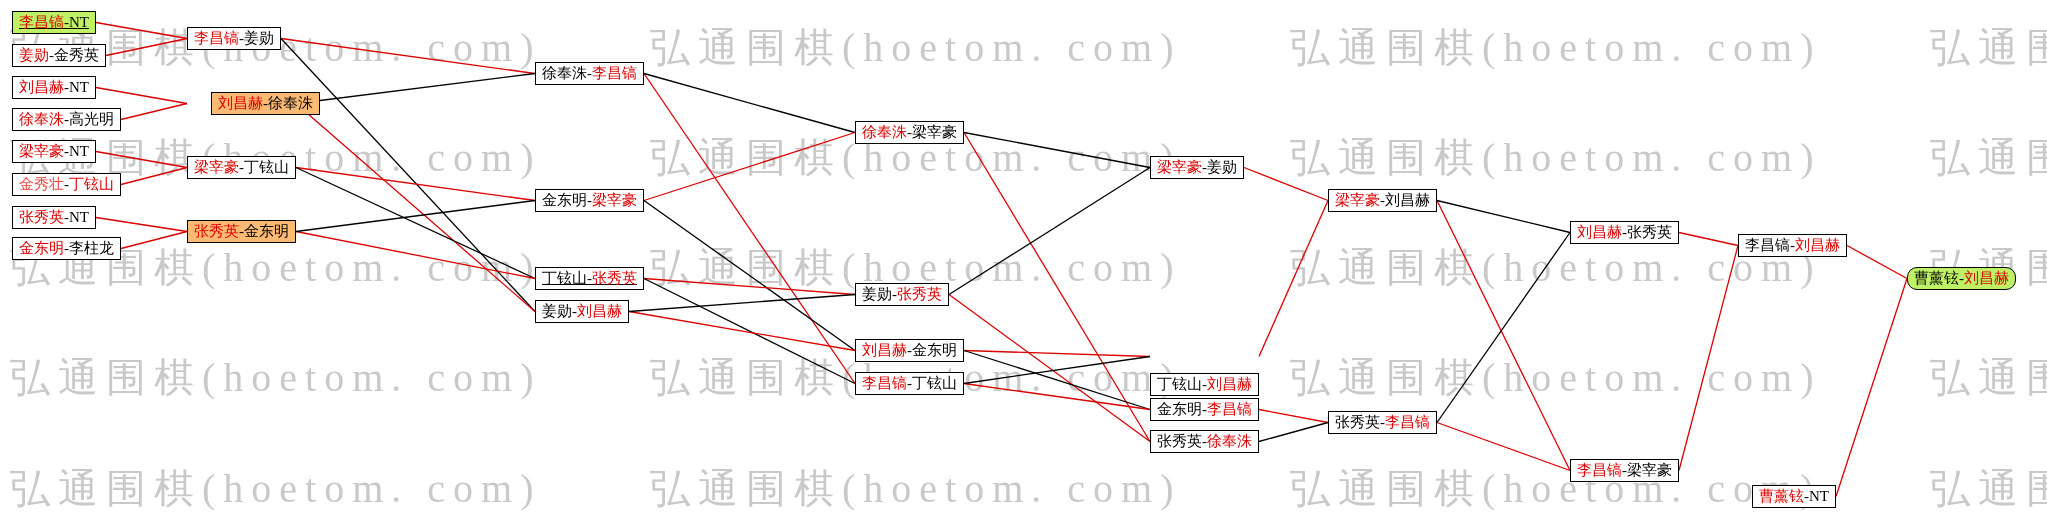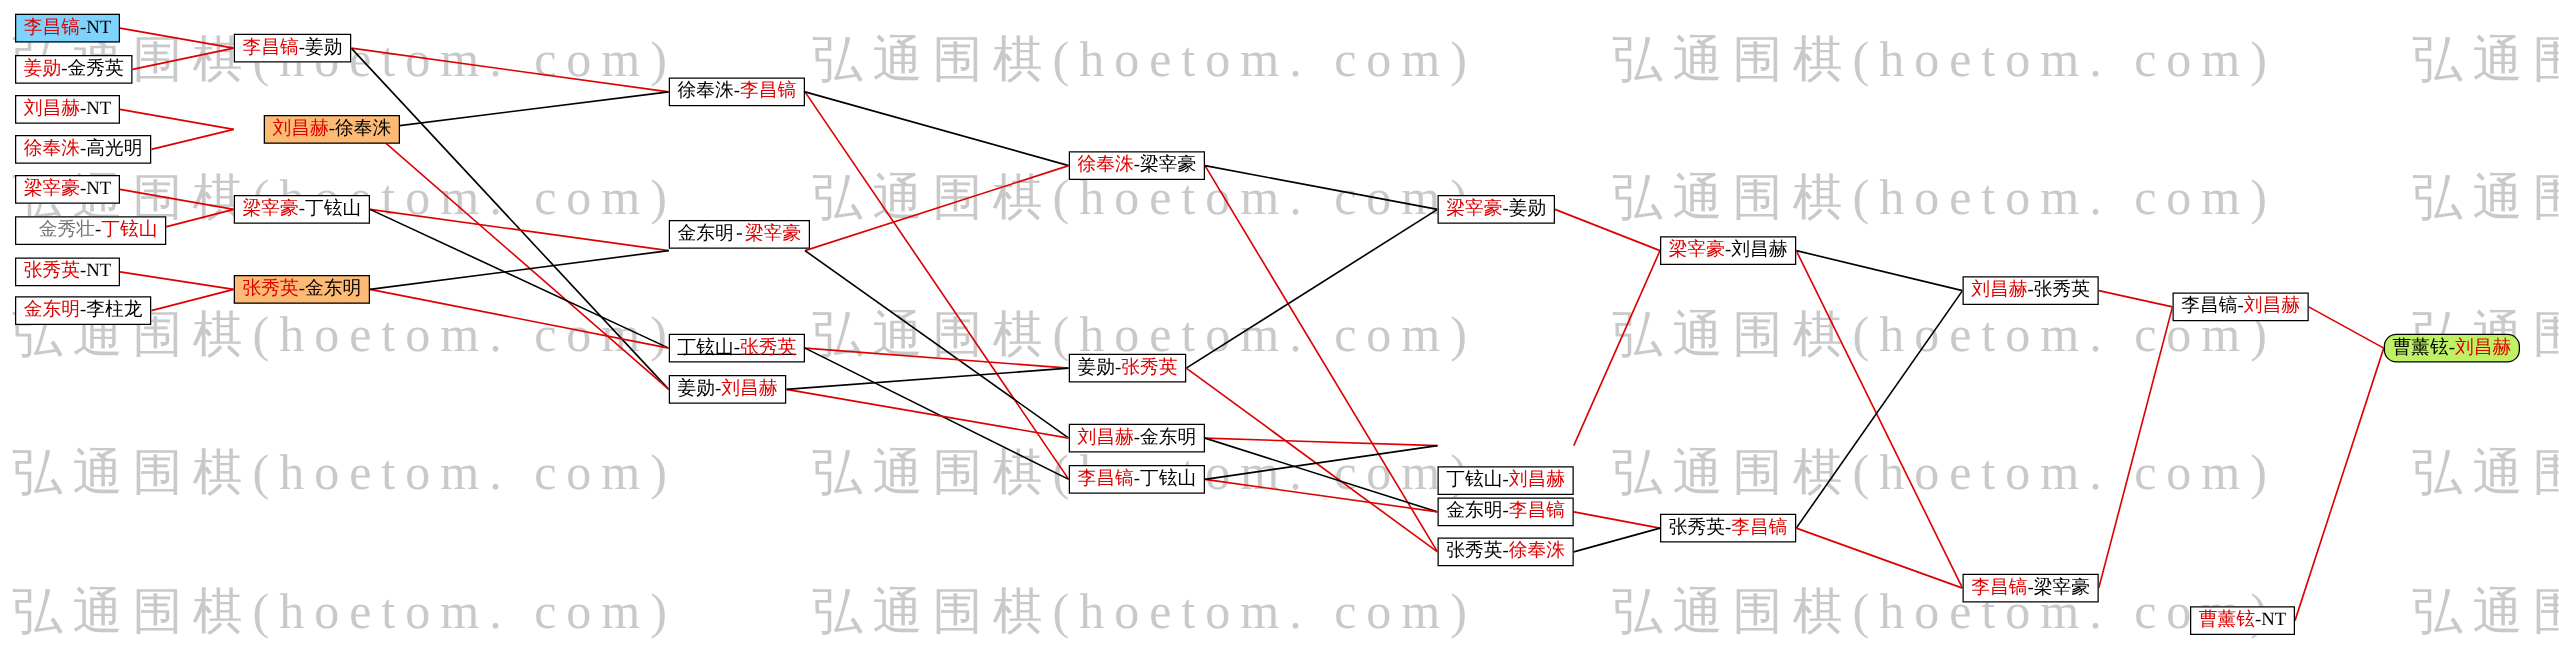--- a/index.html
+++ b/index.html
@@ -98,34 +98,34 @@
       <line x1="1437" y1="200.5" x2="1570" y2="470.5" stroke="#dd0000" stroke-width="1.3"></line>
       <line x1="1437" y1="200.5" x2="1570" y2="232.5" stroke="#000000" stroke-width="1.3"></line>
       <line x1="1437" y1="422.5" x2="1570" y2="470.5" stroke="#dd0000" stroke-width="1.3"></line>
       <line x1="1437" y1="422.5" x2="1570" y2="232.5" stroke="#000000" stroke-width="1.3"></line>
       <line x1="1679" y1="232.5" x2="1738" y2="245.5" stroke="#dd0000" stroke-width="1.3"></line>
       <line x1="1679" y1="470.5" x2="1738" y2="245.5" stroke="#dd0000" stroke-width="1.3"></line>
       <line x1="1847" y1="245.5" x2="1907" y2="278.5" stroke="#dd0000" stroke-width="1.3"></line>
       <line x1="1836" y1="496.5" x2="1907" y2="278.5" stroke="#dd0000" stroke-width="1.3"></line>
     </svg>
   <div class="nodes-layer">
-      <div class="match-box" style="left: 12px; top: 11px; border-color: rgb(0, 0, 0); background: #7dd3fc;"><span style="color: rgb(221, 0, 0);">李昌镐</span><span style="color: rgb(0, 0, 0);">-</span><span style="color: rgb(0, 0, 0);">NT</span></div>
+      <div class="match-box" style="left: 12px; top: 11px; border-color: rgb(0, 0, 0); background: #bef264; text-decoration: underline;"><span style="color: rgb(221, 0, 0);">李昌镐</span><span style="color: rgb(0, 0, 0);">-</span><span style="color: rgb(0, 0, 0);">NT</span></div>
       <div class="match-box" style="left: 12px; top: 44px; border-color: rgb(0, 0, 0); background: rgb(255, 255, 255);"><span style="color: rgb(221, 0, 0);">姜勋</span><span style="color: rgb(0, 0, 0);">-</span><span style="color: rgb(0, 0, 0);">金秀英</span></div>
       <div class="match-box" style="left: 12px; top: 76px; border-color: rgb(0, 0, 0); background: rgb(255, 255, 255);"><span style="color: rgb(221, 0, 0);">刘昌赫</span><span style="color: rgb(0, 0, 0);">-</span><span style="color: rgb(0, 0, 0);">NT</span></div>
       <div class="match-box" style="left: 12px; top: 108px; border-color: rgb(0, 0, 0); background: rgb(255, 255, 255);"><span style="color: rgb(221, 0, 0);">徐奉洙</span><span style="color: rgb(0, 0, 0);">-</span><span style="color: rgb(0, 0, 0);">高光明</span></div>
       <div class="match-box" style="left: 12px; top: 140px; border-color: rgb(0, 0, 0); background: rgb(255, 255, 255);"><span style="color: rgb(221, 0, 0);">梁宰豪</span><span style="color: rgb(0, 0, 0);">-</span><span style="color: rgb(0, 0, 0);">NT</span></div>
-      <div class="match-box" style="left: 12px; top: 173px; border-color: rgb(0, 0, 0); background: rgb(255, 255, 255);"><span style="color: #737373; margin-left: 12px;">金秀壮</span><span style="color: rgb(0, 0, 0);">-</span><span style="color: rgb(221, 0, 0);">丁铉山</span></div>
+      <div class="match-box" style="left: 12px; top: 173px; border-color: rgb(0, 0, 0); background: rgb(255, 255, 255);"><span style="color: #ef4444;">金秀壮</span><span style="color: rgb(0, 0, 0);">-</span><span style="color: rgb(221, 0, 0);">丁铉山</span></div>
       <div class="match-box" style="left: 12px; top: 206px; border-color: rgb(0, 0, 0); background: rgb(255, 255, 255);"><span style="color: rgb(221, 0, 0);">张秀英</span><span style="color: rgb(0, 0, 0);">-</span><span style="color: rgb(0, 0, 0);">NT</span></div>
       <div class="match-box" style="left: 12px; top: 237px; border-color: rgb(0, 0, 0); background: rgb(255, 255, 255);"><span style="color: rgb(221, 0, 0);">金东明</span><span style="color: rgb(0, 0, 0);">-</span><span style="color: rgb(0, 0, 0);">李柱龙</span></div>
       <div class="match-box" style="left: 187px; top: 27px; border-color: rgb(0, 0, 0); background: rgb(255, 255, 255);"><span style="color: rgb(221, 0, 0);">李昌镐</span><span style="color: rgb(0, 0, 0);">-</span><span style="color: rgb(0, 0, 0);">姜勋</span></div>
       <div class="match-box" style="left: 187px; top: 92px; border-color: rgb(0, 0, 0); background: #fdba74; margin-left: 24px;"><span style="color: rgb(221, 0, 0);">刘昌赫</span><span style="color: rgb(0, 0, 0);">-</span><span style="color: rgb(0, 0, 0);">徐奉洙</span></div>
       <div class="match-box" style="left: 187px; top: 156px; border-color: rgb(0, 0, 0); background: rgb(255, 255, 255);"><span style="color: rgb(221, 0, 0);">梁宰豪</span><span style="color: rgb(0, 0, 0);">-</span><span style="color: rgb(0, 0, 0);">丁铉山</span></div>
       <div class="match-box" style="left: 187px; top: 220px; border-color: rgb(0, 0, 0); background: #fdba74;"><span style="color: rgb(221, 0, 0);">张秀英</span><span style="color: rgb(0, 0, 0);">-</span><span style="color: rgb(0, 0, 0);">金东明</span></div>
       <div class="match-box" style="left: 535px; top: 62px; border-color: rgb(0, 0, 0); background: rgb(255, 255, 255);"><span style="color: rgb(0, 0, 0);">徐奉洙</span><span style="color: rgb(0, 0, 0);">-</span><span style="color: rgb(221, 0, 0);">李昌镐</span></div>
-      <div class="match-box" style="left: 535px; top: 176px; border-color: rgb(0, 0, 0); background: rgb(255, 255, 255); font-family: Liberation Mono, monospace;"><span style="color: rgb(0, 0, 0);">金东明</span><span style="color: rgb(0, 0, 0);">-</span><span style="color: rgb(221, 0, 0);">梁宰豪</span></div>
+      <div class="match-box" style="left: 535px; top: 189px; border-color: rgb(0, 0, 0); background: rgb(255, 255, 255);"><span style="color: rgb(0, 0, 0);">金东明</span><span style="color: rgb(0, 0, 0);">-</span><span style="color: rgb(221, 0, 0);">梁宰豪</span></div>
       <div class="match-box" style="left: 535px; top: 267px; border-color: rgb(0, 0, 0); background: rgb(255, 255, 255); text-decoration: underline;"><span style="color: rgb(0, 0, 0);">丁铉山</span><span style="color: rgb(0, 0, 0);">-</span><span style="color: rgb(221, 0, 0);">张秀英</span></div>
       <div class="match-box" style="left: 535px; top: 300px; border-color: rgb(0, 0, 0); background: rgb(255, 255, 255);"><span style="color: rgb(0, 0, 0);">姜勋</span><span style="color: rgb(0, 0, 0);">-</span><span style="color: rgb(221, 0, 0);">刘昌赫</span></div>
       <div class="match-box" style="left: 855px; top: 121px; border-color: rgb(0, 0, 0); background: rgb(255, 255, 255);"><span style="color: rgb(221, 0, 0);">徐奉洙</span><span style="color: rgb(0, 0, 0);">-</span><span style="color: rgb(0, 0, 0);">梁宰豪</span></div>
       <div class="match-box" style="left: 855px; top: 283px; border-color: rgb(0, 0, 0); background: rgb(255, 255, 255);"><span style="color: rgb(0, 0, 0);">姜勋</span><span style="color: rgb(0, 0, 0);">-</span><span style="color: rgb(221, 0, 0);">张秀英</span></div>
       <div class="match-box" style="left: 855px; top: 339px; border-color: rgb(0, 0, 0); background: rgb(255, 255, 255);"><span style="color: rgb(221, 0, 0);">刘昌赫</span><span style="color: rgb(0, 0, 0);">-</span><span style="color: rgb(0, 0, 0);">金东明</span></div>
       <div class="match-box" style="left: 855px; top: 372px; border-color: rgb(0, 0, 0); background: rgb(255, 255, 255);"><span style="color: rgb(221, 0, 0);">李昌镐</span><span style="color: rgb(0, 0, 0);">-</span><span style="color: rgb(0, 0, 0);">丁铉山</span></div>
       <div class="match-box" style="left: 1150px; top: 156px; border-color: rgb(0, 0, 0); background: rgb(255, 255, 255); text-align: right;"><span style="color: rgb(221, 0, 0);">梁宰豪</span><span style="color: rgb(0, 0, 0);">-</span><span style="color: rgb(0, 0, 0);">姜勋</span></div>
       <div class="match-box" style="left: 1150px; top: 345px; border-color: rgb(0, 0, 0); background: rgb(255, 255, 255); margin-top: 28px;"><span style="color: rgb(0, 0, 0);">丁铉山</span><span style="color: rgb(0, 0, 0);">-</span><span style="color: rgb(221, 0, 0);">刘昌赫</span></div>
       <div class="match-box" style="left: 1150px; top: 398px; border-color: rgb(0, 0, 0); background: rgb(255, 255, 255);"><span style="color: rgb(0, 0, 0);">金东明</span><span style="color: rgb(0, 0, 0);">-</span><span style="color: rgb(221, 0, 0);">李昌镐</span></div>
       <div class="match-box" style="left: 1150px; top: 430px; border-color: rgb(0, 0, 0); background: rgb(255, 255, 255);"><span style="color: rgb(0, 0, 0);">张秀英</span><span style="color: rgb(0, 0, 0);">-</span><span style="color: rgb(221, 0, 0);">徐奉洙</span></div>

